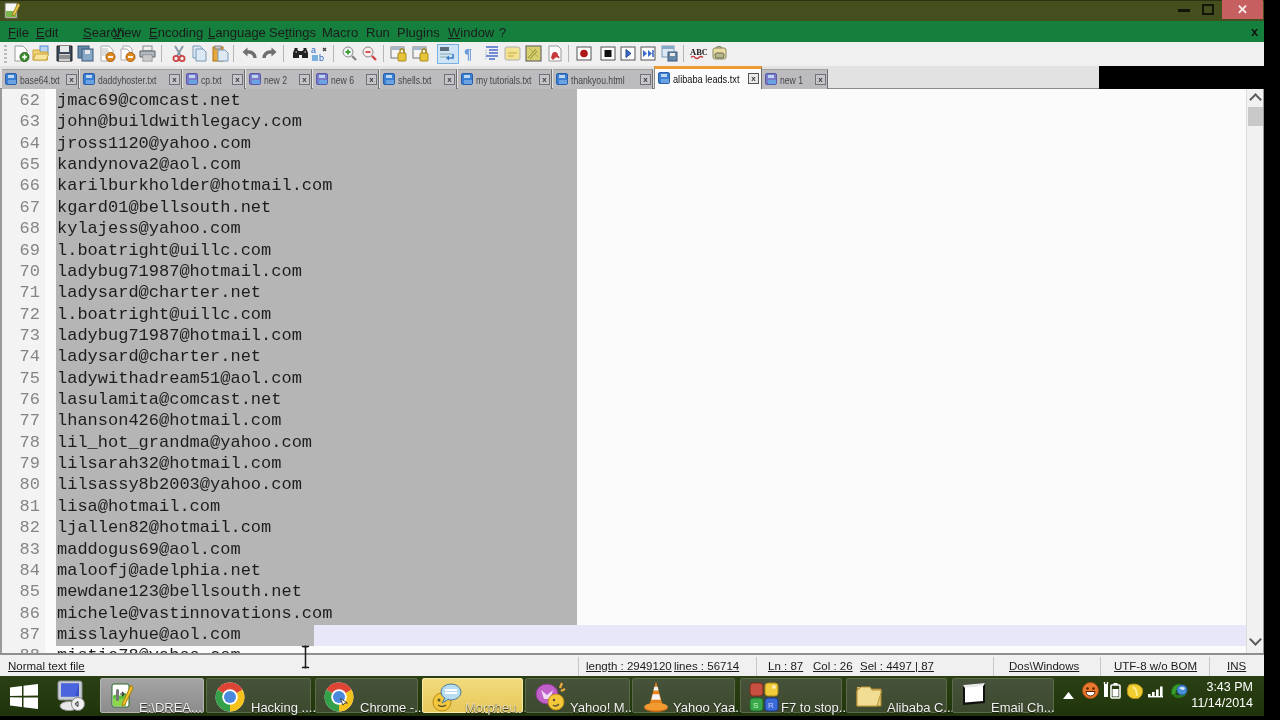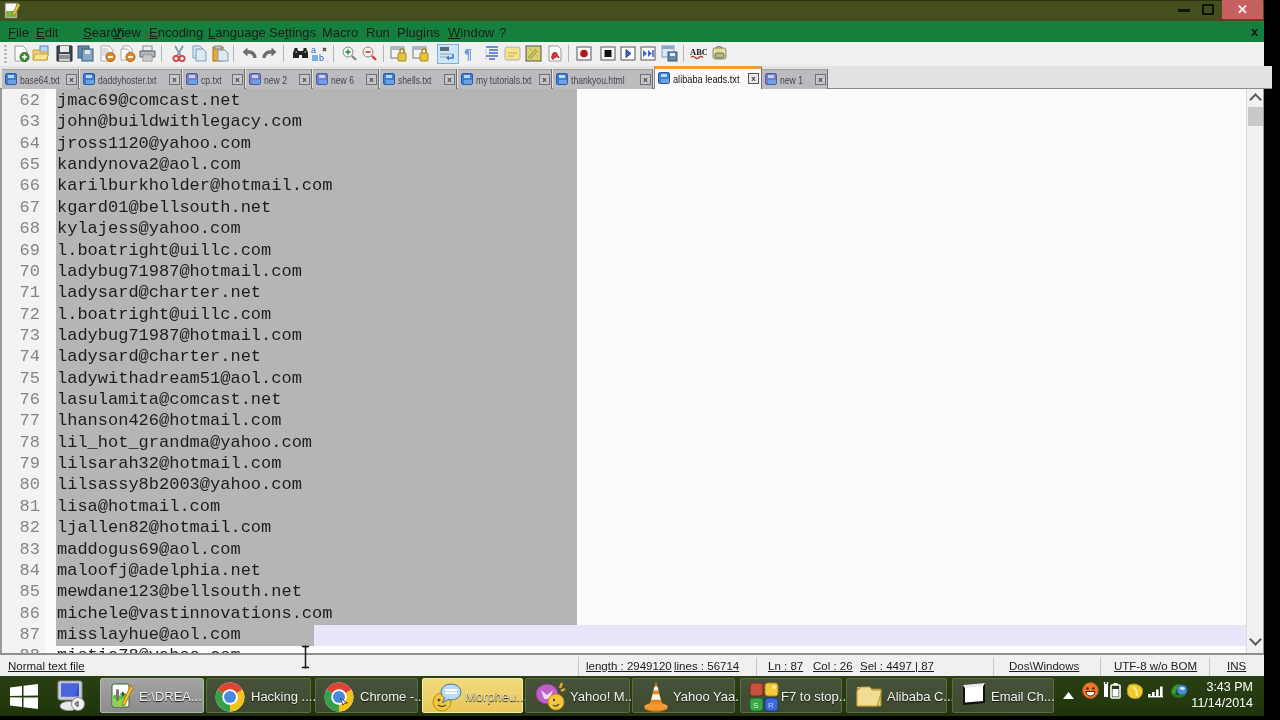--- a/index.html
+++ b/index.html
@@ -21,21 +21,21 @@
   #menu-x { position:absolute; left:1251px; top:3px; color:#111; font-size:13px; font-weight:bold; }
 
   
   #toolbar { left:0; top:42px; width:1264px; height:24px; background:#f0f0f0; }
   .grip { position:absolute; left:4px; top:3px; width:3px; height:19px;
      background:repeating-linear-gradient(#bbb 0 2px, #f0f0f0 2px 4px); }
   .tsep { position:absolute; top:3px; width:1px; height:17px; background:#b5b5b5; }
   .ticon { position:absolute; top:3px; width:17px; height:17px; }
 
   
-  #tabbar { left:0; top:66px; width:1272px; height:23px; background:#e2e2e2; border-bottom:1px solid #8a8a8a; }
+  #tabbar { left:0; top:66px; width:1099px; height:23px; background:#e2e2e2; border-bottom:1px solid #8a8a8a; }
   .tab { position:absolute; top:3px; height:20px; background:#bcbcbf; border-right:1px solid #6e6e6e; border-top:1px solid #a0a0a0; font-size:10.5px; color:#44444c; }
   .tab .lbl { position:absolute; left:18px; top:4px; white-space:nowrap; transform:scaleX(0.82); transform-origin:0 50%; }
   .tab .fl { position:absolute; left:3px; top:3px; width:12px; height:12px; background:#3b7fd4; border-radius:2px; border:1px solid #2a5fa8; }
   .tab .fl:after { content:""; position:absolute; left:2px; top:1px; width:6px; height:3px; background:#bcd6f2; }
   .tab .fl:before { content:""; position:absolute; left:2px; top:6px; width:8px; height:4px; background:#6aa2e2; }
   .tab .fl.v { background:#7a7ac9; border-color:#5a5aa8; }
   .tab .cx { position:absolute; top:4px; width:11px; height:11px; border:1px solid #70707a; background:#c6c6ca; color:#3a3a3a; font-size:8px; line-height:10px; text-align:center; font-weight:bold; }
   #tab-active { top:0; height:23px; background:#fbfbfb; border-top:3px solid #ef9b34; color:#111; z-index:3; border-left:1px solid #888; }
   #tab-active .lbl { top:4px; font-size:11.5px; transform:scaleX(0.8); }
   #tab-active .cx { top:4px; background:#e9e9e9; border-color:#555; }
@@ -60,21 +60,21 @@
   .chev { width:9px; height:9px; border-left:2px solid #5a5a5a; border-top:2px solid #5a5a5a; position:absolute; left:4px; }
 
   
   #statusbar { left:0; top:653px; width:1264px; height:23px; background:#f0f0f0; border-top:2px solid #8f8f8f; font-size:11.5px; color:#1c1c1c; }
   #statusbar span { position:absolute; top:5px; white-space:pre;text-decoration:underline; }
   .ssep { position:absolute; top:2px; width:1px; height:19px; background:#c8c8c8; }
 
   
   #taskbar { left:0; top:676px; width:1264px; height:40px; background:linear-gradient(#2b3f14,#243a0e 60%,#1f330c); }
   .tbtn { position:absolute; top:2px; height:35px; background:linear-gradient(#46523a,#3d4a2e); border:1px solid #5c6a4a; border-radius:2px; color:#efefef; font-size:13px; }
-  .tbtn .tlbl { position:absolute; left:44px; top:10px; white-space:nowrap; color:#f2f2f2; text-shadow:0 1px 1px #10180a; }
+  .tbtn .tlbl { position:absolute; left:44px; top:21px; white-space:nowrap; color:#f2f2f2; text-shadow:0 1px 1px #10180a; }
   .tbtn svg, .tbtn .ticn { position:absolute; left:8px; top:3px; }
   #tb-active { background:linear-gradient(#a4a4a4,#8c8c8c); border-color:#b4b4b4; }
   #tb-morph { background:linear-gradient(#f2da7c,#e7c85a); border-color:#f7e9a8; }
   #tb-morph .tlbl { color:#e9dfb6; }
   #tray { color:#fff; }
   #clock { position:absolute; right:11px; top:3px; text-align:right; color:#fff; font-size:12.5px; line-height:16px; white-space:nowrap; }
 </style>
 </head>
 <body>
 <div id="screen">

